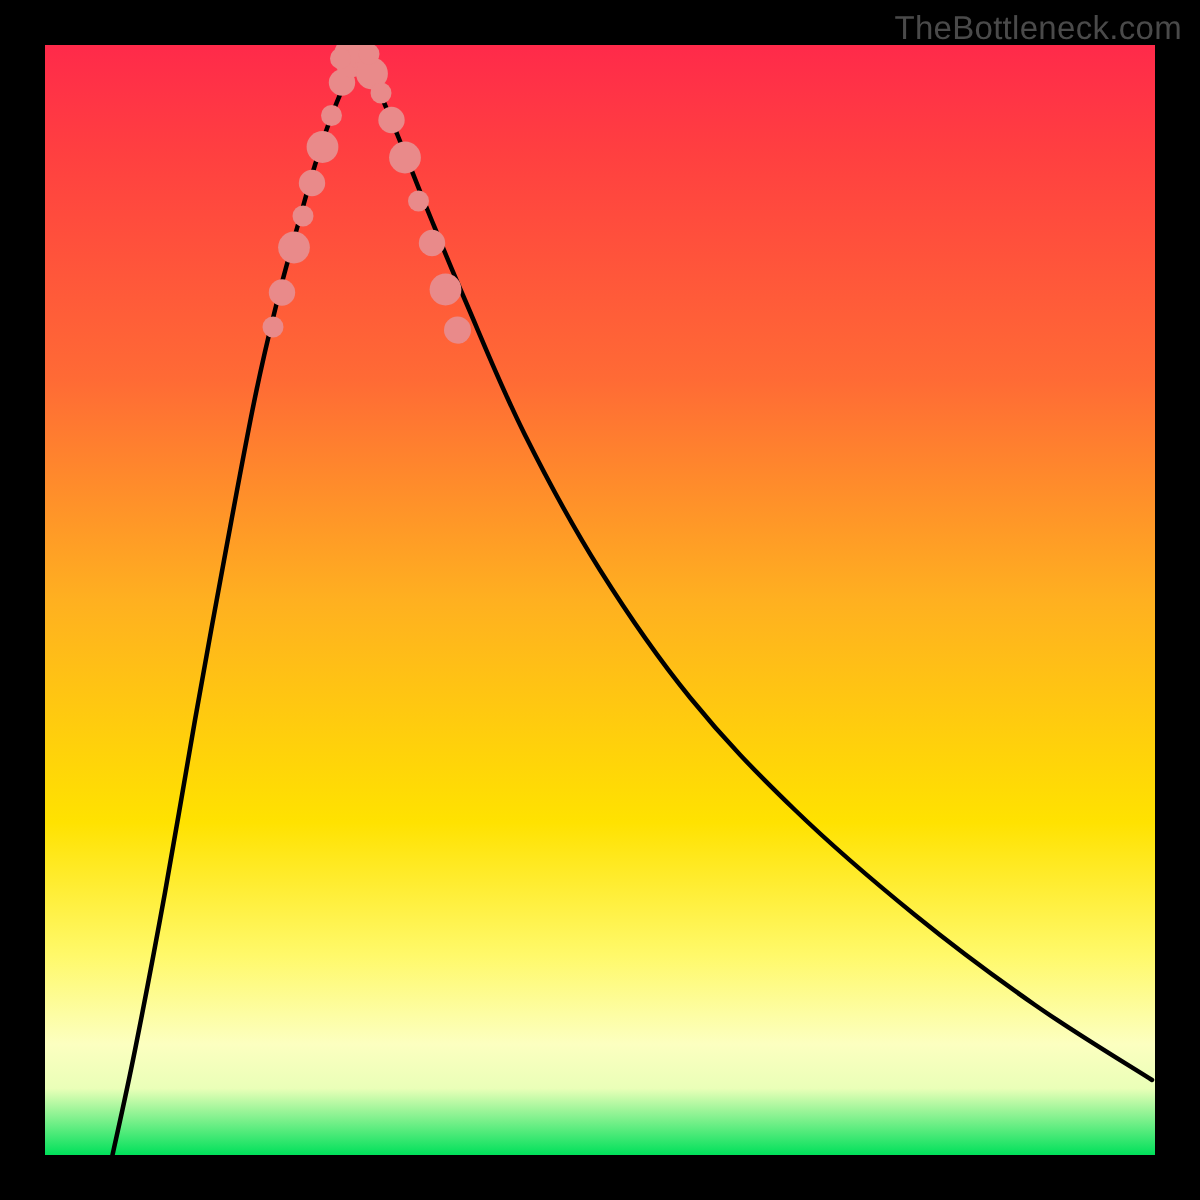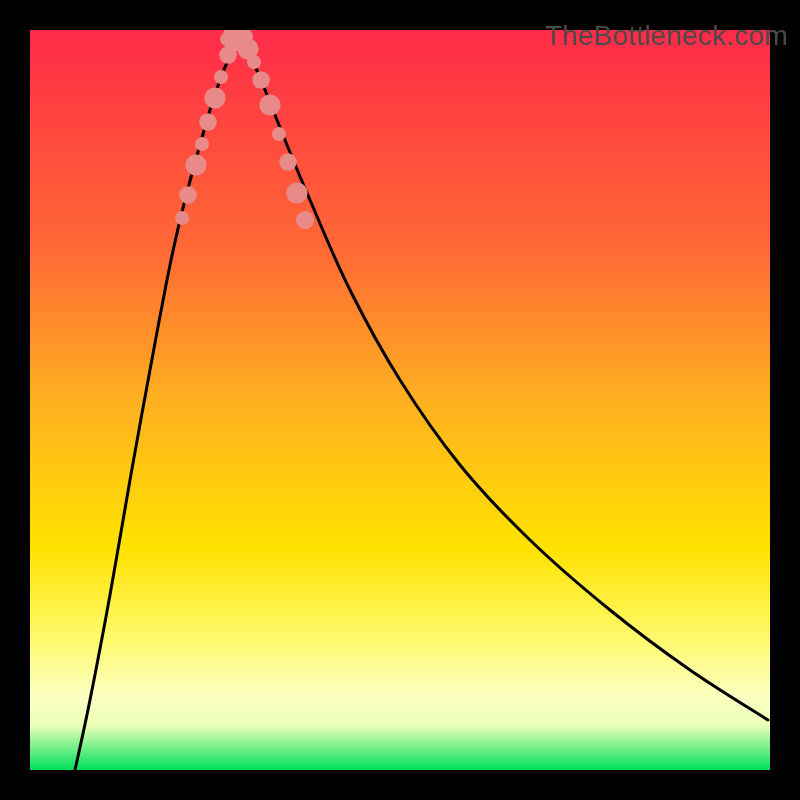--- a/index.html
+++ b/index.html
@@ -33,24 +33,24 @@
       #ffb020 50%,
       #ffe200 70%,
       #fff96a 82%,
       #fcffc0 90%,
       #eaffb8 94%,
       #00e05a 100%
     );
   }
   .watermark {
     position: absolute;
-    top: 20px;
+    top: 6px;
     right: 12px;
     color: #4a4a4a;
-    font-size: 28px;
+    font-size: 22px;
     font-weight: 500;
     letter-spacing: 0.2px;
     z-index: 5;
   }
   svg {
     position: absolute;
     top: 0; left: 0;
   }
 </style>
 </head>

